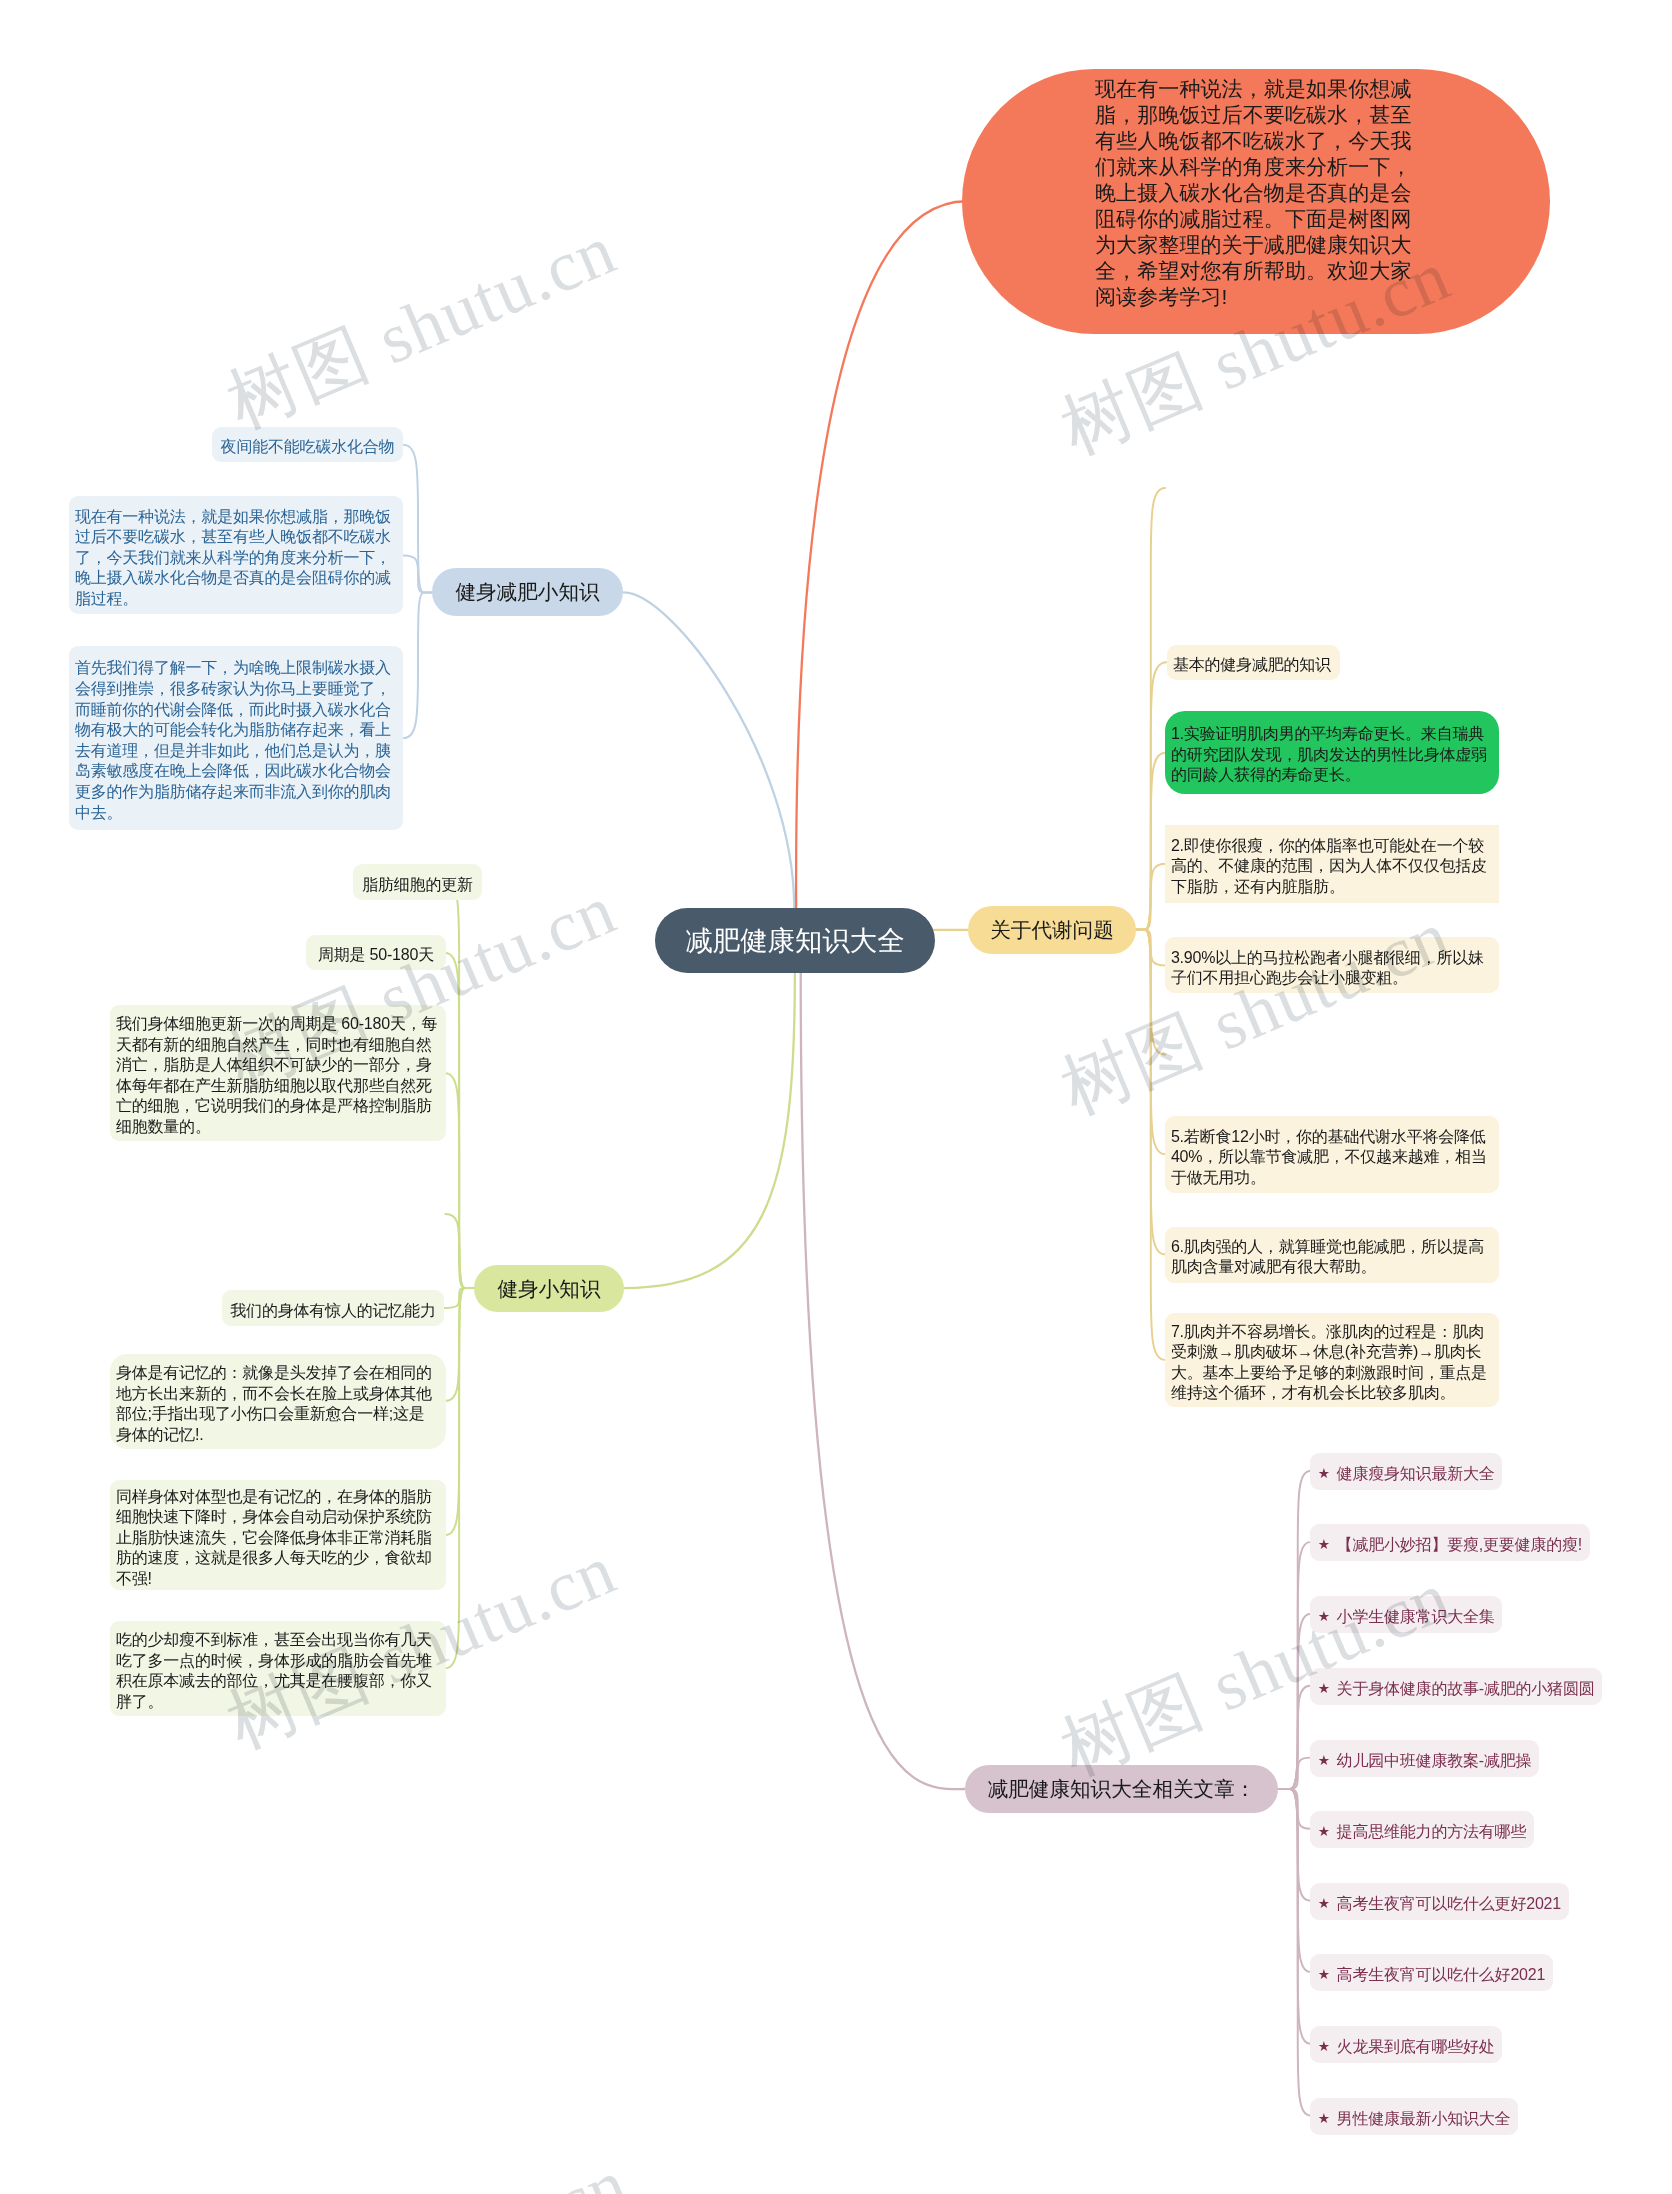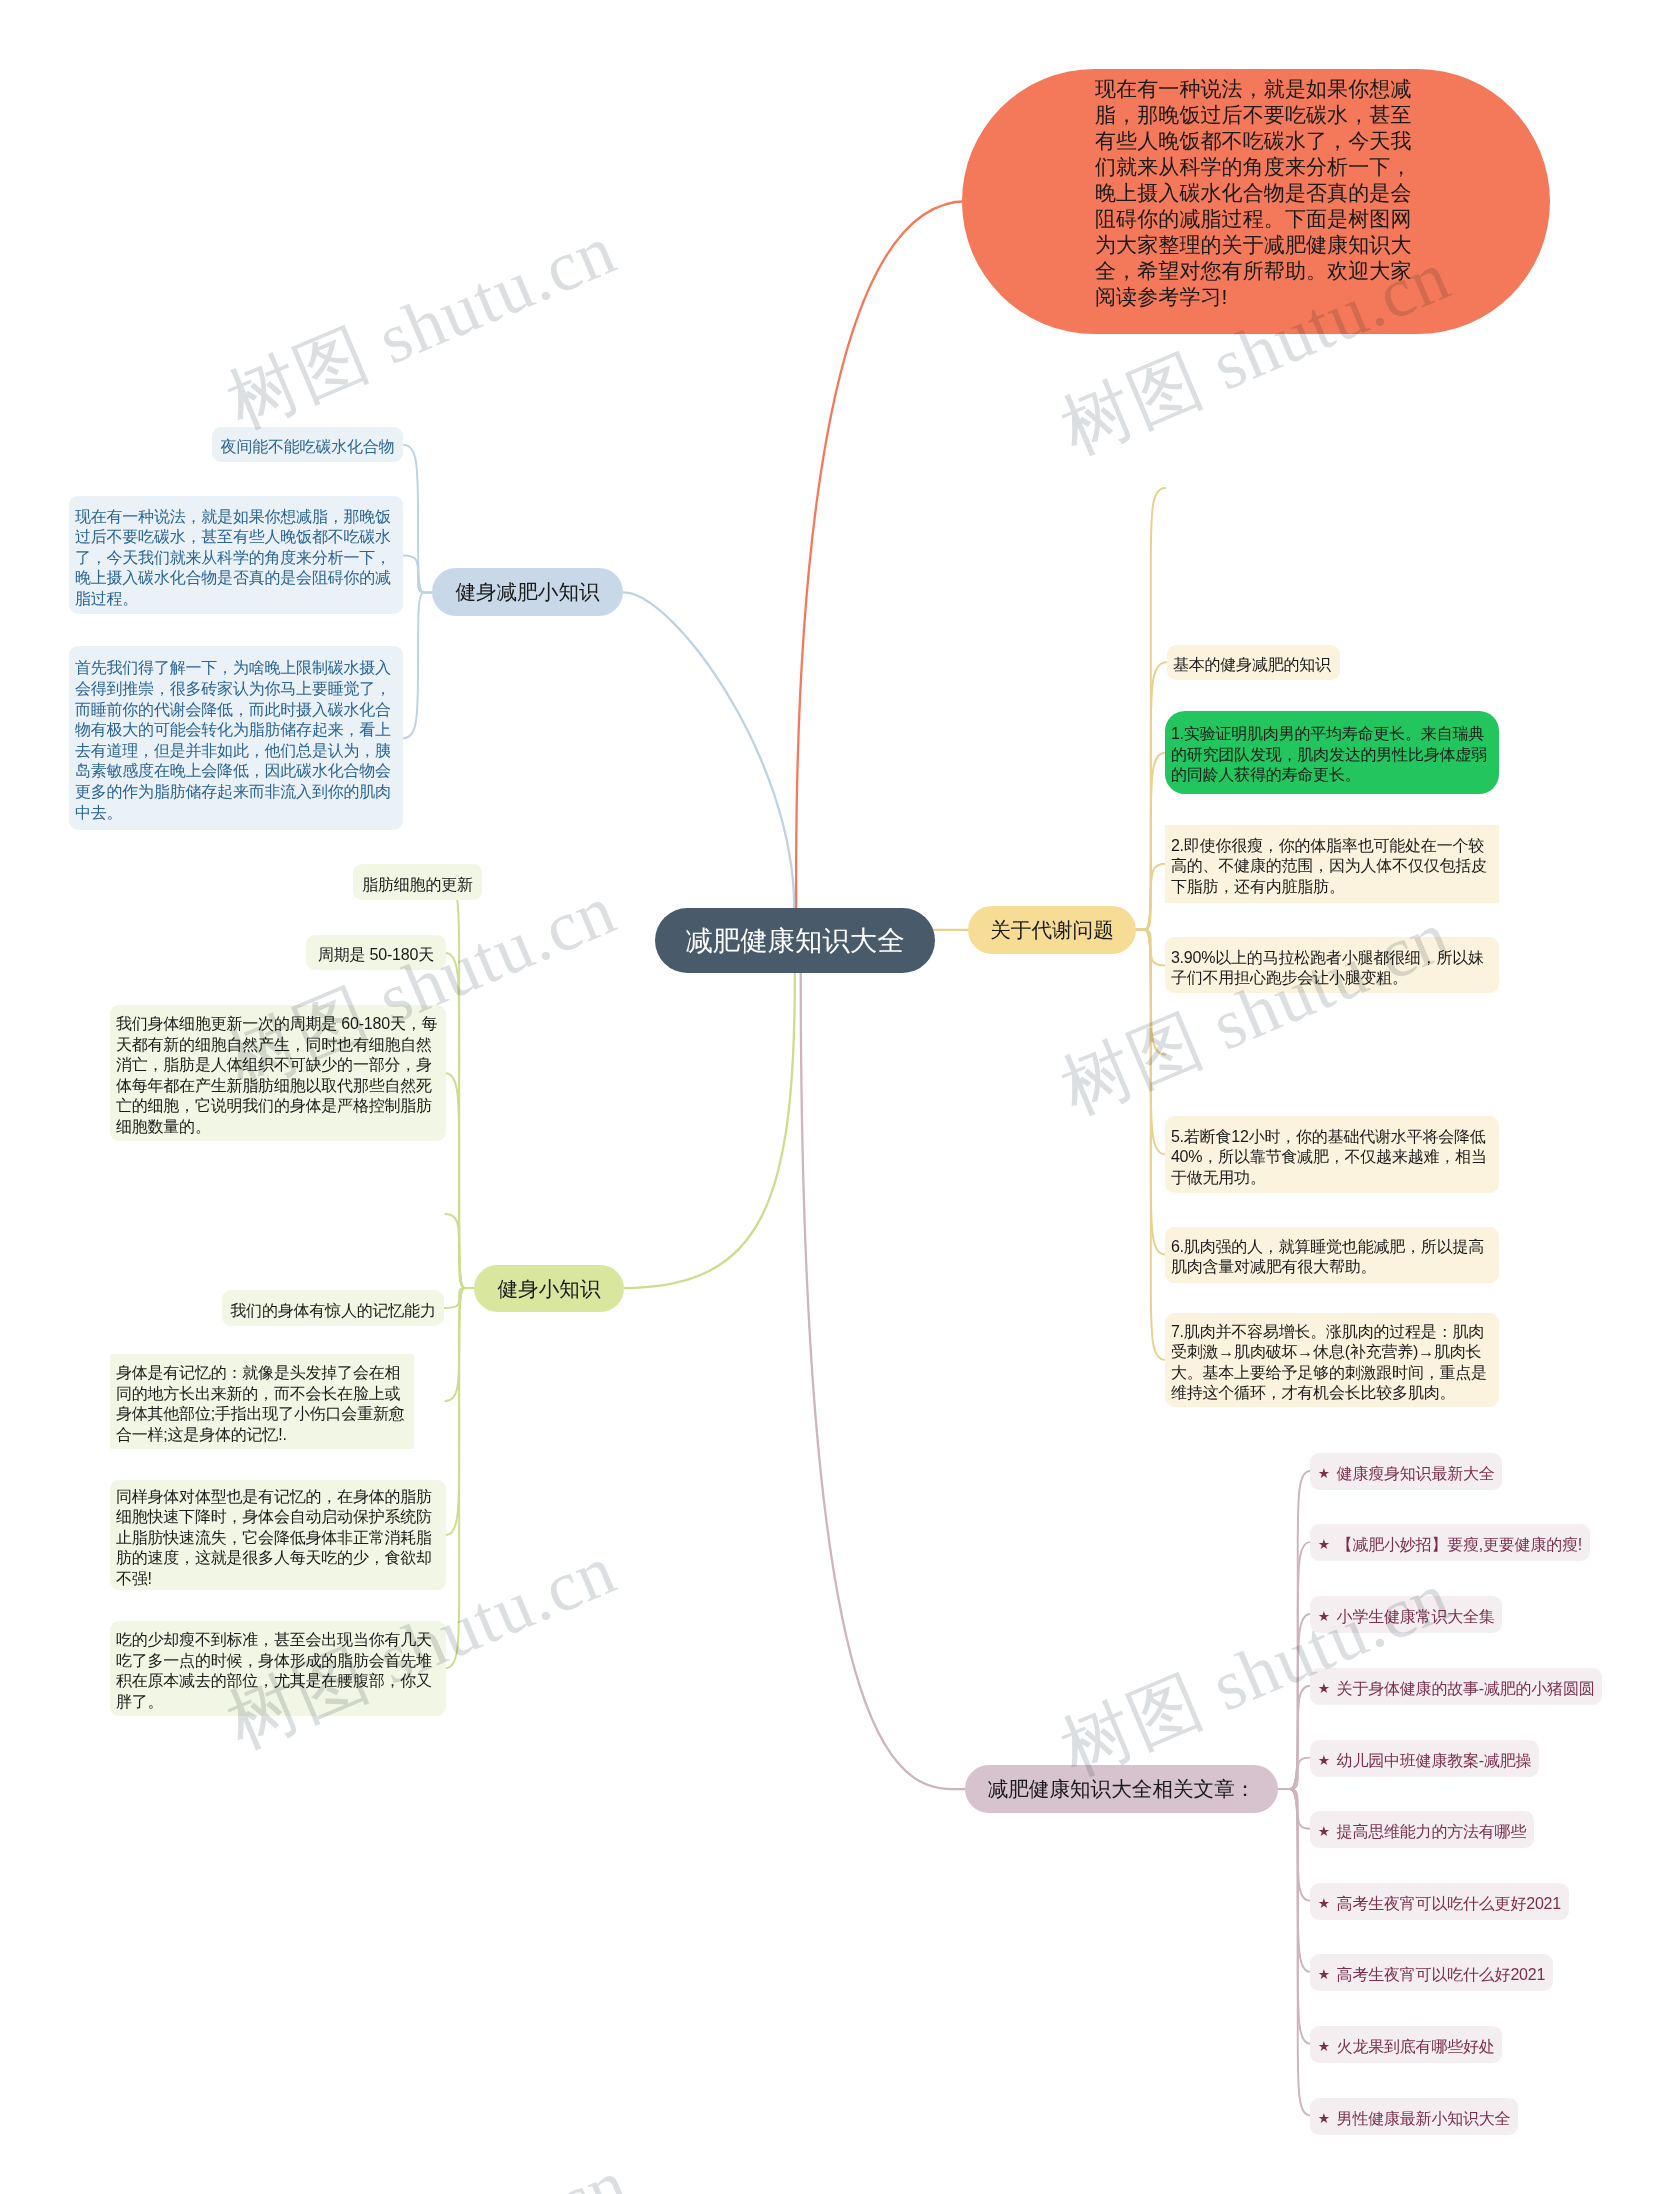--- a/index.html
+++ b/index.html
@@ -96,21 +96,21 @@
     </div>
     <div class="node leaf" style="left: 306px; top: 935px; width: 140px; height: 35px; background: rgb(242, 246, 228); color: rgb(26, 26, 26); border-radius: 9.1px; font-size: 16px; letter-spacing: -0.2px; line-height: 20.6px; padding: 9.8px 5.9px; text-align: center;">
       <span class="txt">周期是 50-180天</span>
     </div>
     <div class="node leaf" style="left: 110px; top: 1005px; width: 336px; height: 136px; background: rgb(242, 246, 228); color: rgb(26, 26, 26); border-radius: 9.1px; font-size: 16px; letter-spacing: -0.2px; line-height: 20.6px; padding: 9.1px 5.9px;">
       <span class="txt">我们身体细胞更新一次的周期是 60-180天，每天都有新的细胞自然产生，同时也有细胞自然消亡，脂肪是人体组织不可缺少的一部分，身体每年都在产生新脂肪细胞以取代那些自然死亡的细胞，它说明我们的身体是严格控制脂肪细胞数量的。</span>
     </div>
     <div class="node leaf" style="left: 222px; top: 1290px; width: 222px; height: 36px; background: rgb(242, 246, 228); color: rgb(26, 26, 26); border-radius: 9.1px; font-size: 16px; letter-spacing: -0.2px; line-height: 20.6px; padding: 10.5px 5.9px; text-align: center;">
       <span class="txt">我们的身体有惊人的记忆能力</span>
     </div>
-    <div class="node leaf" style="left: 110px; top: 1354px; width: 304px; height: 95px; background: rgb(242, 246, 228); color: rgb(26, 26, 26); border-radius: 2px; font-size: 16px; letter-spacing: -0.2px; line-height: 20.6px; padding: 9.1px 5.9px;">
+    <div class="node leaf" style="left: 110px; top: 1354px; width: 336px; height: 95px; background: rgb(242, 246, 228); color: rgb(26, 26, 26); border-radius: 17px; font-size: 16px; letter-spacing: -0.2px; line-height: 20.6px; padding: 9.1px 5.9px;">
       <span class="txt">身体是有记忆的：就像是头发掉了会在相同的地方长出来新的，而不会长在脸上或身体其他部位;手指出现了小伤口会重新愈合一样;这是身体的记忆!.</span>
     </div>
     <div class="node leaf" style="left: 110px; top: 1480px; width: 336px; height: 110px; background: rgb(242, 246, 228); color: rgb(26, 26, 26); border-radius: 9.1px; font-size: 16px; letter-spacing: -0.2px; line-height: 20.6px; padding: 6.5px 5.9px;">
       <span class="txt">同样身体对体型也是有记忆的，在身体的脂肪细胞快速下降时，身体会自动启动保护系统防止脂肪快速流失，它会降低身体非正常消耗脂肪的速度，这就是很多人每天吃的少，食欲却不强!</span>
     </div>
     <div class="node leaf" style="left: 110px; top: 1621px; width: 336px; height: 95px; background: rgb(242, 246, 228); color: rgb(26, 26, 26); border-radius: 9.1px; font-size: 16px; letter-spacing: -0.2px; line-height: 20.6px; padding: 9.1px 5.9px;">
       <span class="txt">吃的少却瘦不到标准，甚至会出现当你有几天吃了多一点的时候，身体形成的脂肪会首先堆积在原本减去的部位，尤其是在腰腹部，你又胖了。</span>
     </div>
     <div class="node pill" style="left: 968px; top: 906px; width: 168px; height: 48px; background: rgb(246, 220, 149); color: rgb(26, 26, 26); border-radius: 24px; font-size: 20.6px;">
       <span>关于代谢问题</span>

